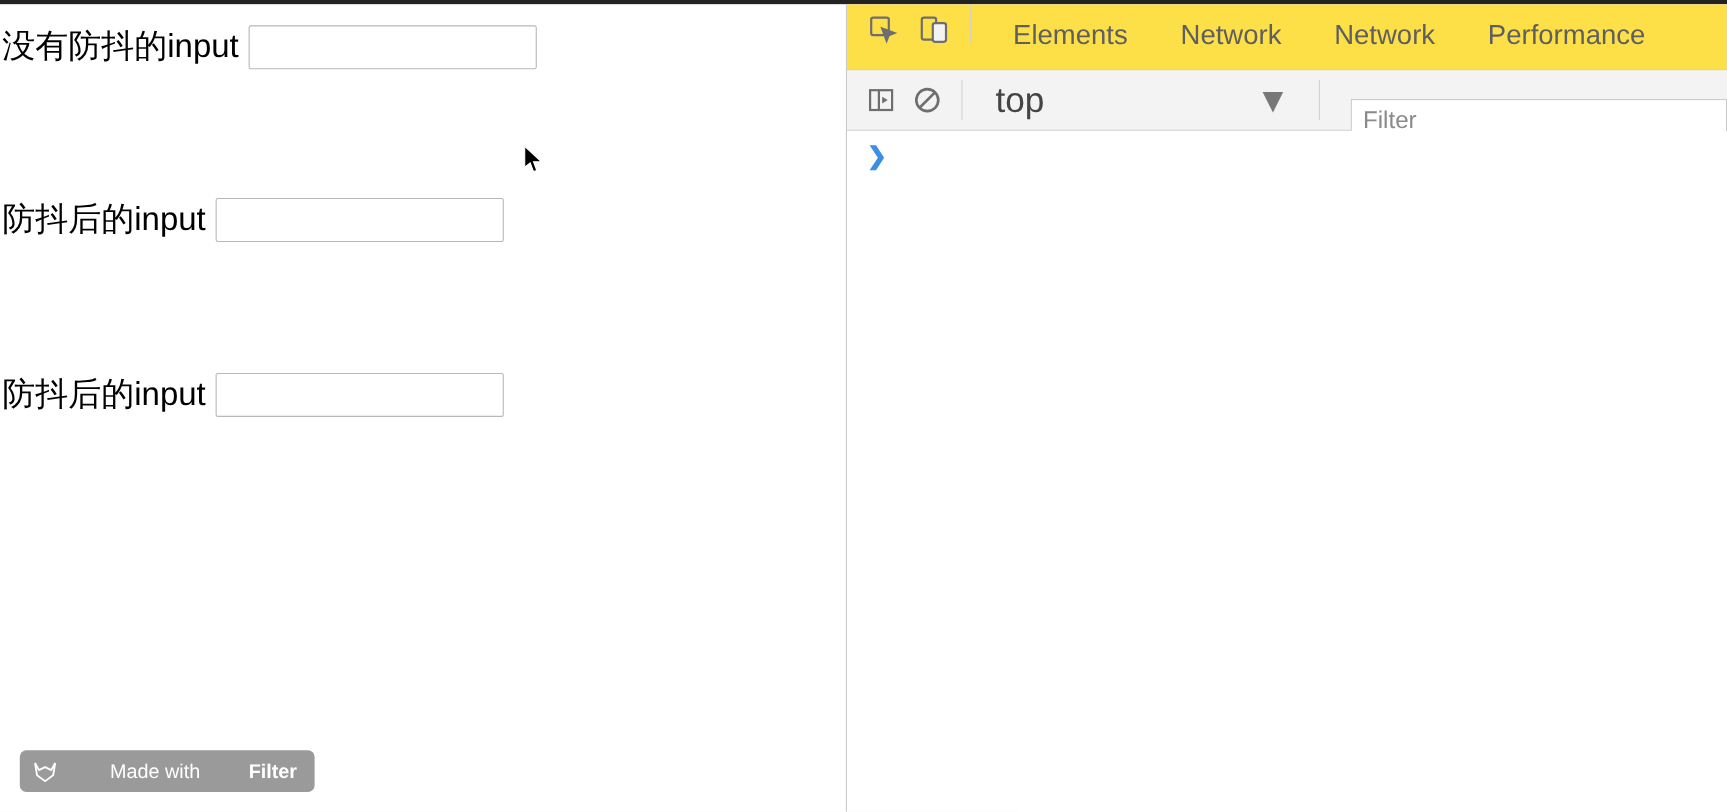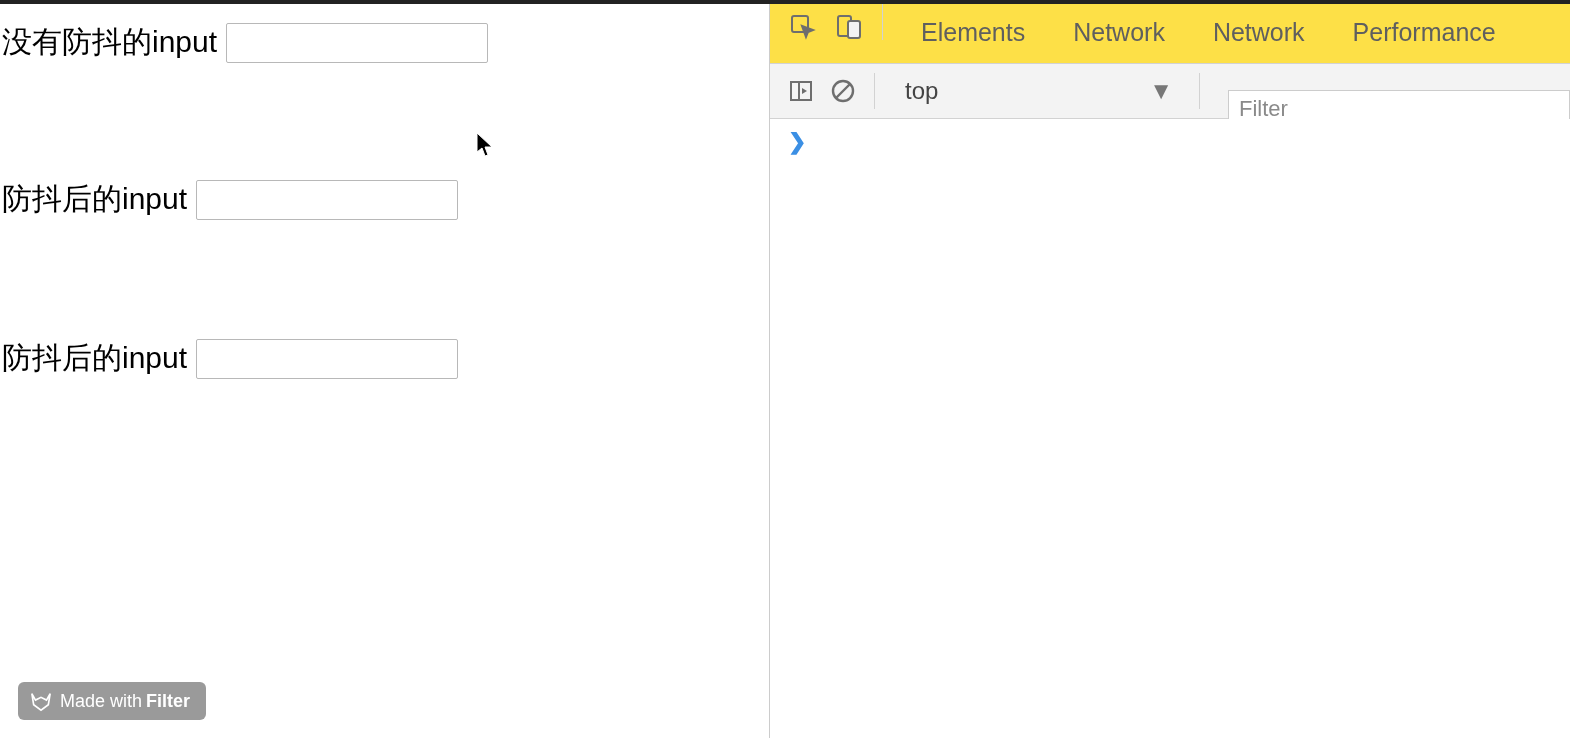--- a/index.html
+++ b/index.html
@@ -57,20 +57,21 @@
       bottom: 18px;
       left: 18px;
       background: #9a9a9a;
       color: #fff;
       border-radius: 6px;
       padding: 8px 16px 8px 12px;
       display: flex;
       align-items: center;
       font-size: 18px;
       font-weight: 400;
+      gap: 40px;
     }
     .gifox-badge b { font-weight: 700; margin-left: 4px;}
     .gifox-icon {
       width: 22px;
       height: 22px;
       margin-right: 8px;
     }
     .devtools-panel {
       flex: 1;
       background: #f3f3f3;
@@ -128,21 +129,21 @@
       display: flex;
       align-items: center;
       justify-content: center;
       cursor: pointer;
       color: #6e6e6e;
     }
     .dt-context-select {
       display: flex;
       align-items: flex-start;
       color: #444;
-      font-size: 24px;
+      font-size: 32px;
       padding: 0 16px;
       width: 300px;
       justify-content: space-between;
       cursor: pointer;
     }
     .dt-filter-box {
       flex: 1;
       margin-left: 14px;
       margin-top: 36px;
     }

